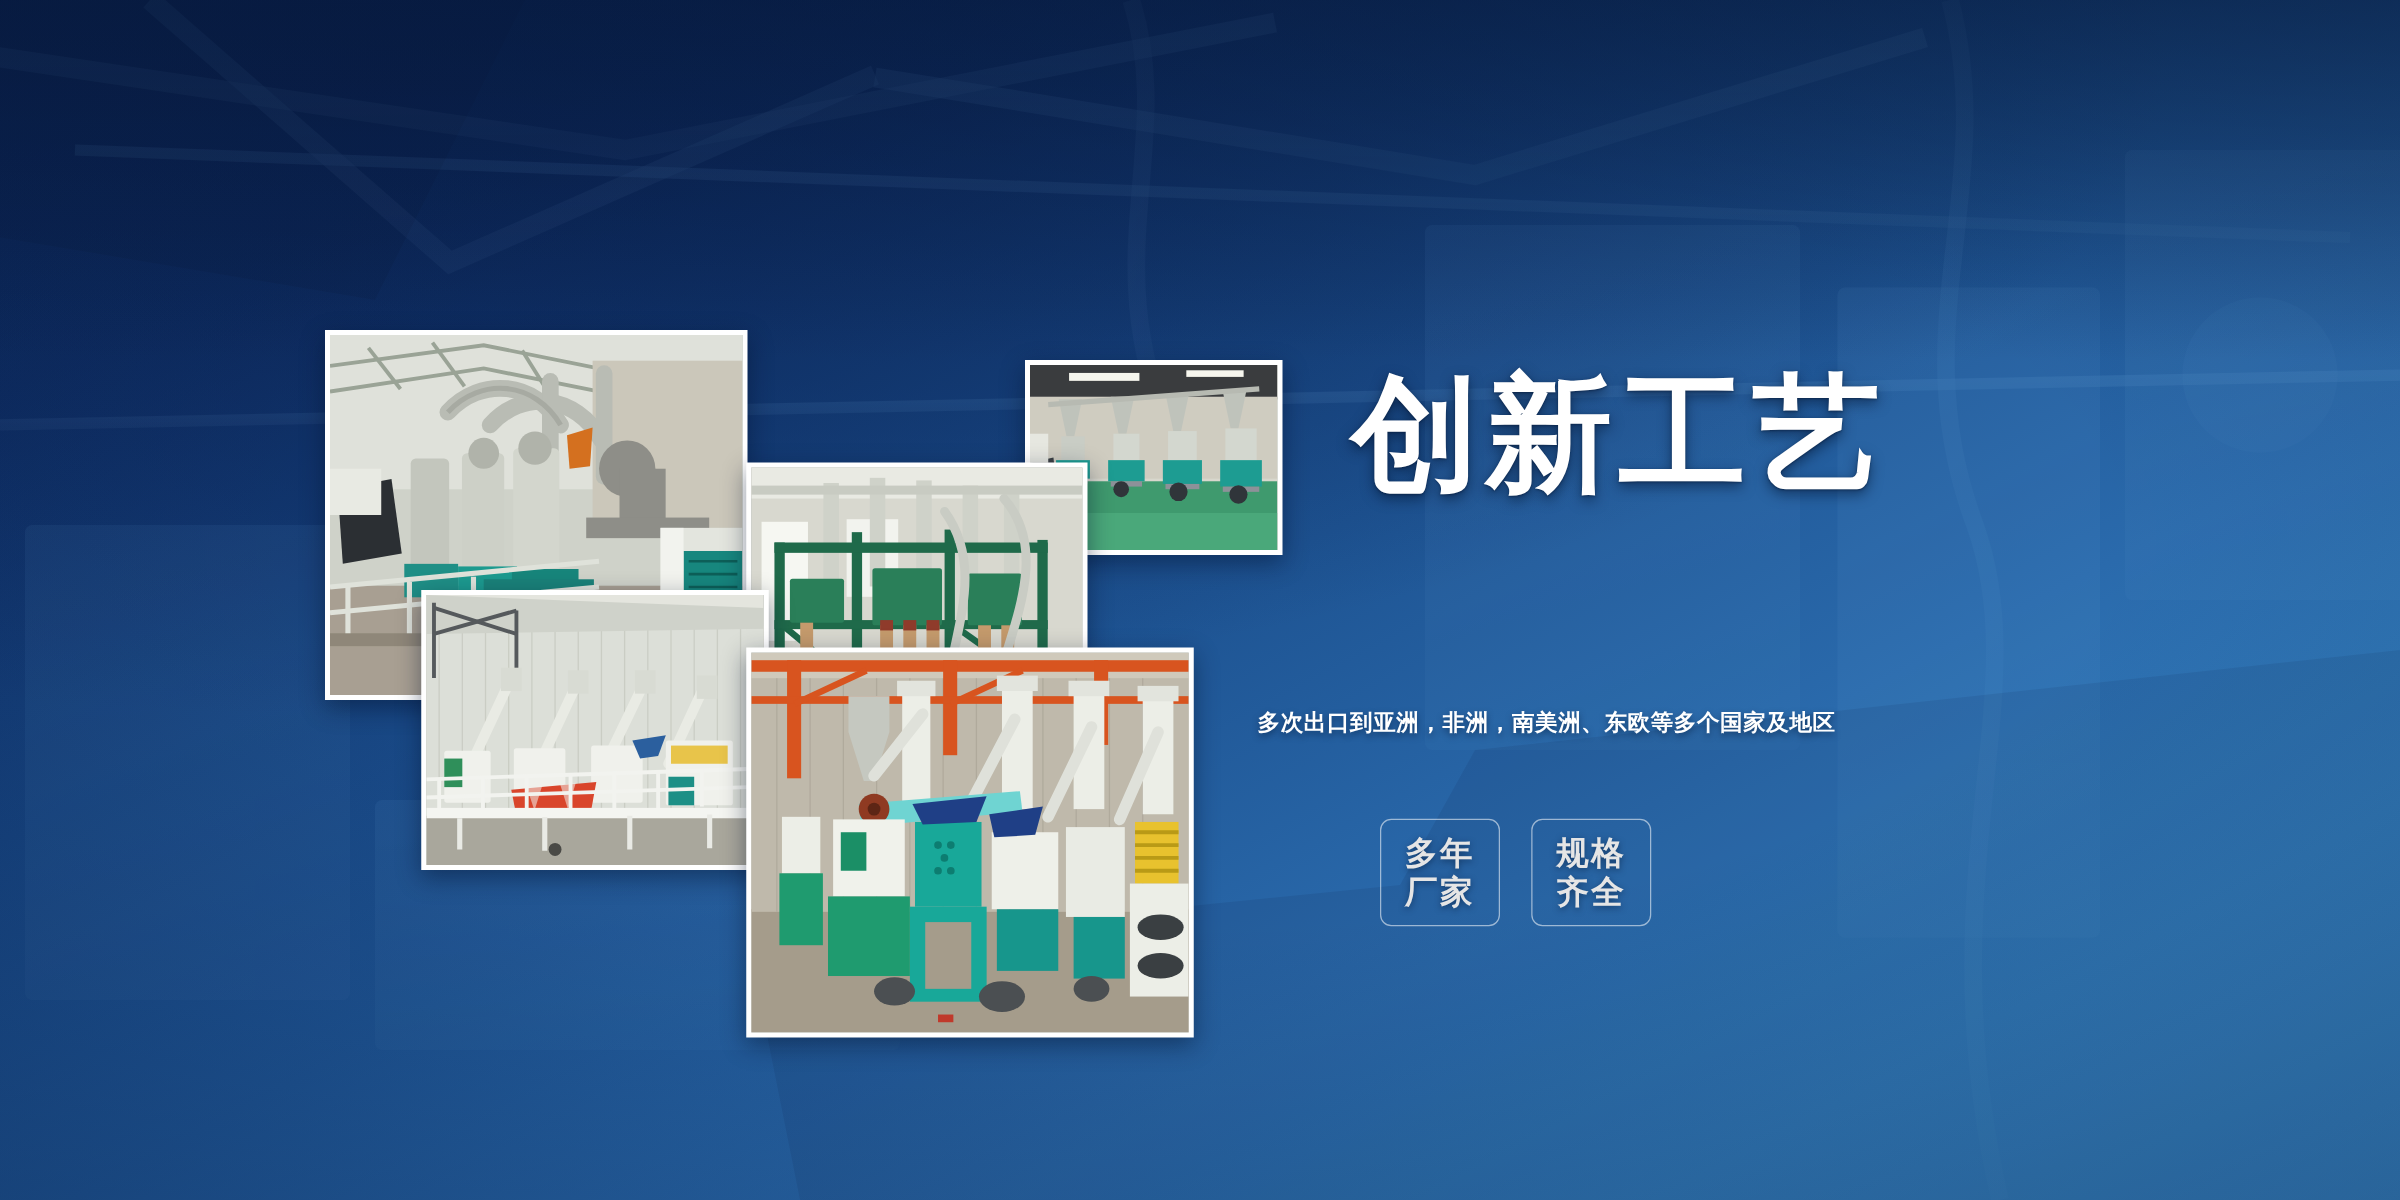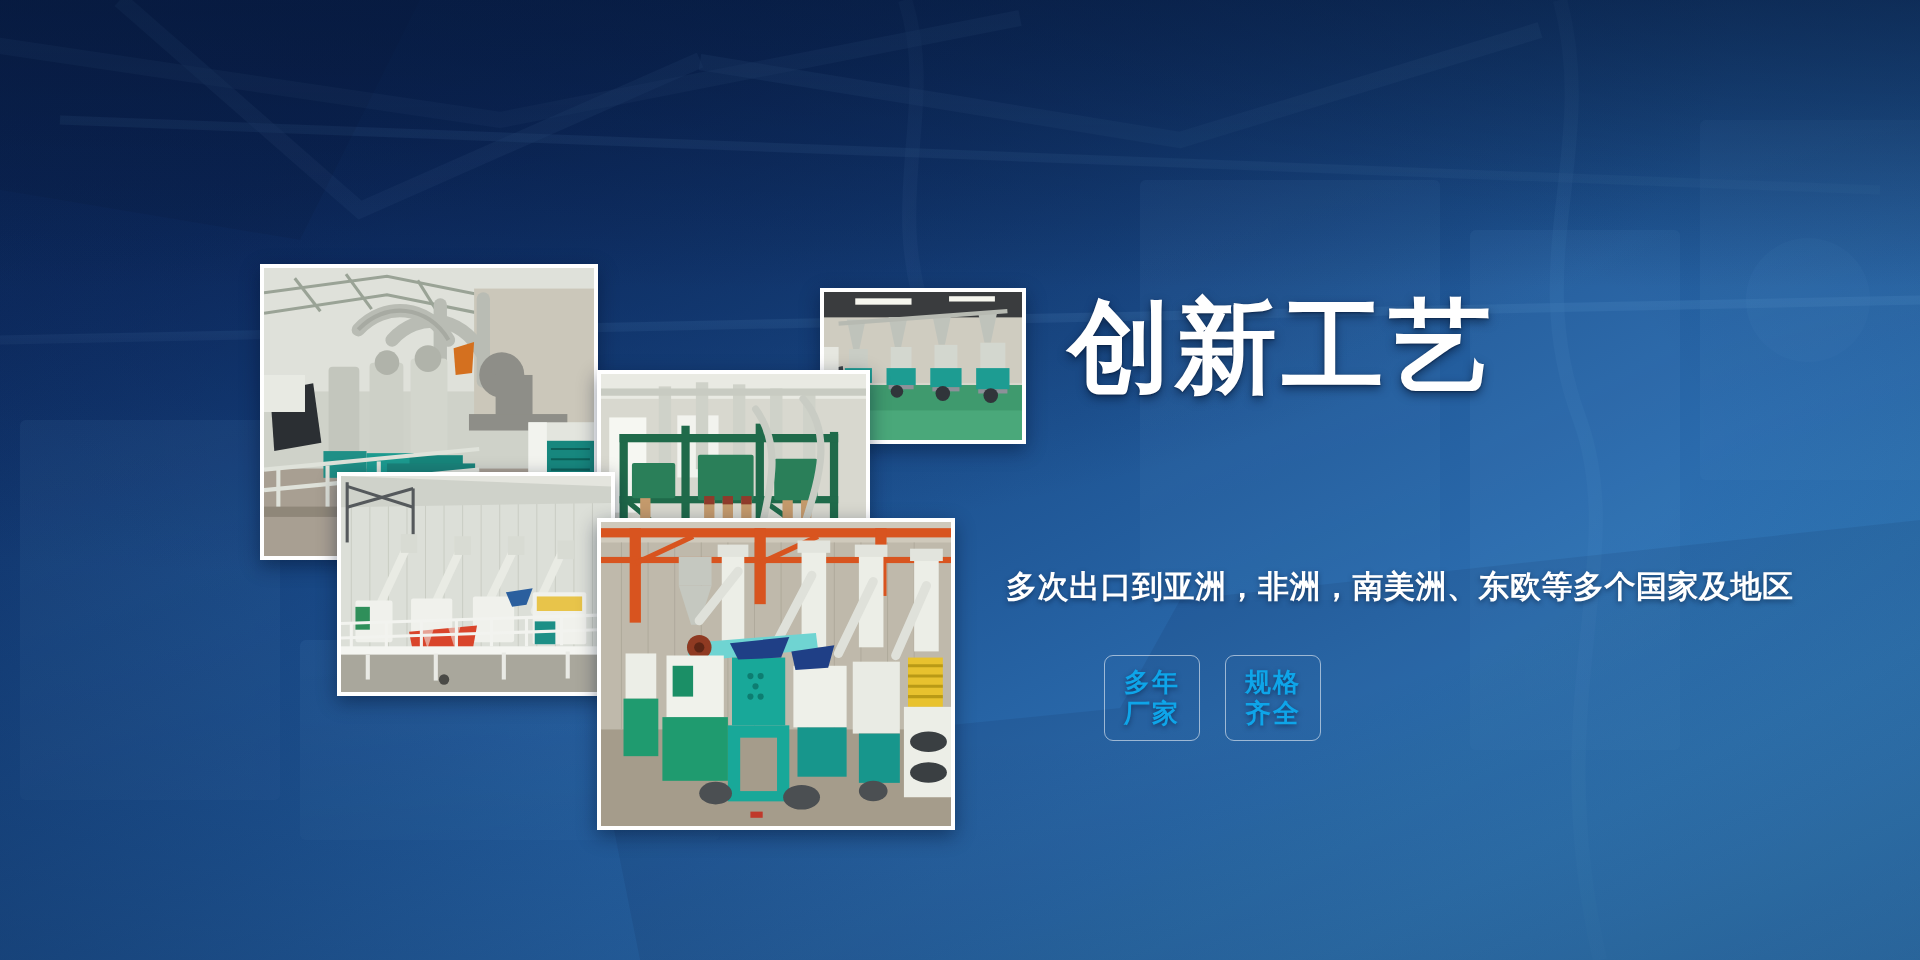--- a/index.html
+++ b/index.html
@@ -57,47 +57,48 @@
 
   
   .headline{
     position:absolute;
     color:#ffffff;
     font-weight:bold;
     letter-spacing:5px;
     line-height:1;
     white-space:nowrap;
     text-shadow:0 4px 10px rgba(4,20,48,.55), 0 1px 2px rgba(4,20,48,.55);
+    margin-left:13px;
   }
   #hl1{left:1068px;top:296px;font-size:102px;}
   #hl2{left:1178px;top:420px;font-size:102px;}
 
   #subtitle{
     position:absolute;
     left:1006px;top:566px;
-    font-size:31px;font-weight:bold;
+    font-size:18px;font-weight:bold;
     letter-spacing:.5px;
     color:#ffffff;
     white-space:nowrap;
     text-shadow:0 2px 5px rgba(4,20,48,.5);
   }
 
   #badges{
     position:absolute;
     left:1104px;top:655px;
     display:flex;
     gap:25px;
   }
   .badge{
     width:96px;height:86px;
     border:1px solid rgba(255,255,255,.55);
     border-radius:9px;
     display:flex;flex-direction:column;
     align-items:center;justify-content:center;
-    color:#0ea5e9;
+    color:#e5e5e5;
     font-size:26px;font-weight:bold;
     line-height:1.18;
     letter-spacing:2px;
     text-shadow:0 2px 5px rgba(4,20,48,.5);
     box-sizing:border-box;
   }
   .badge span{display:block;}
 </style>
 </head>
 <body>

